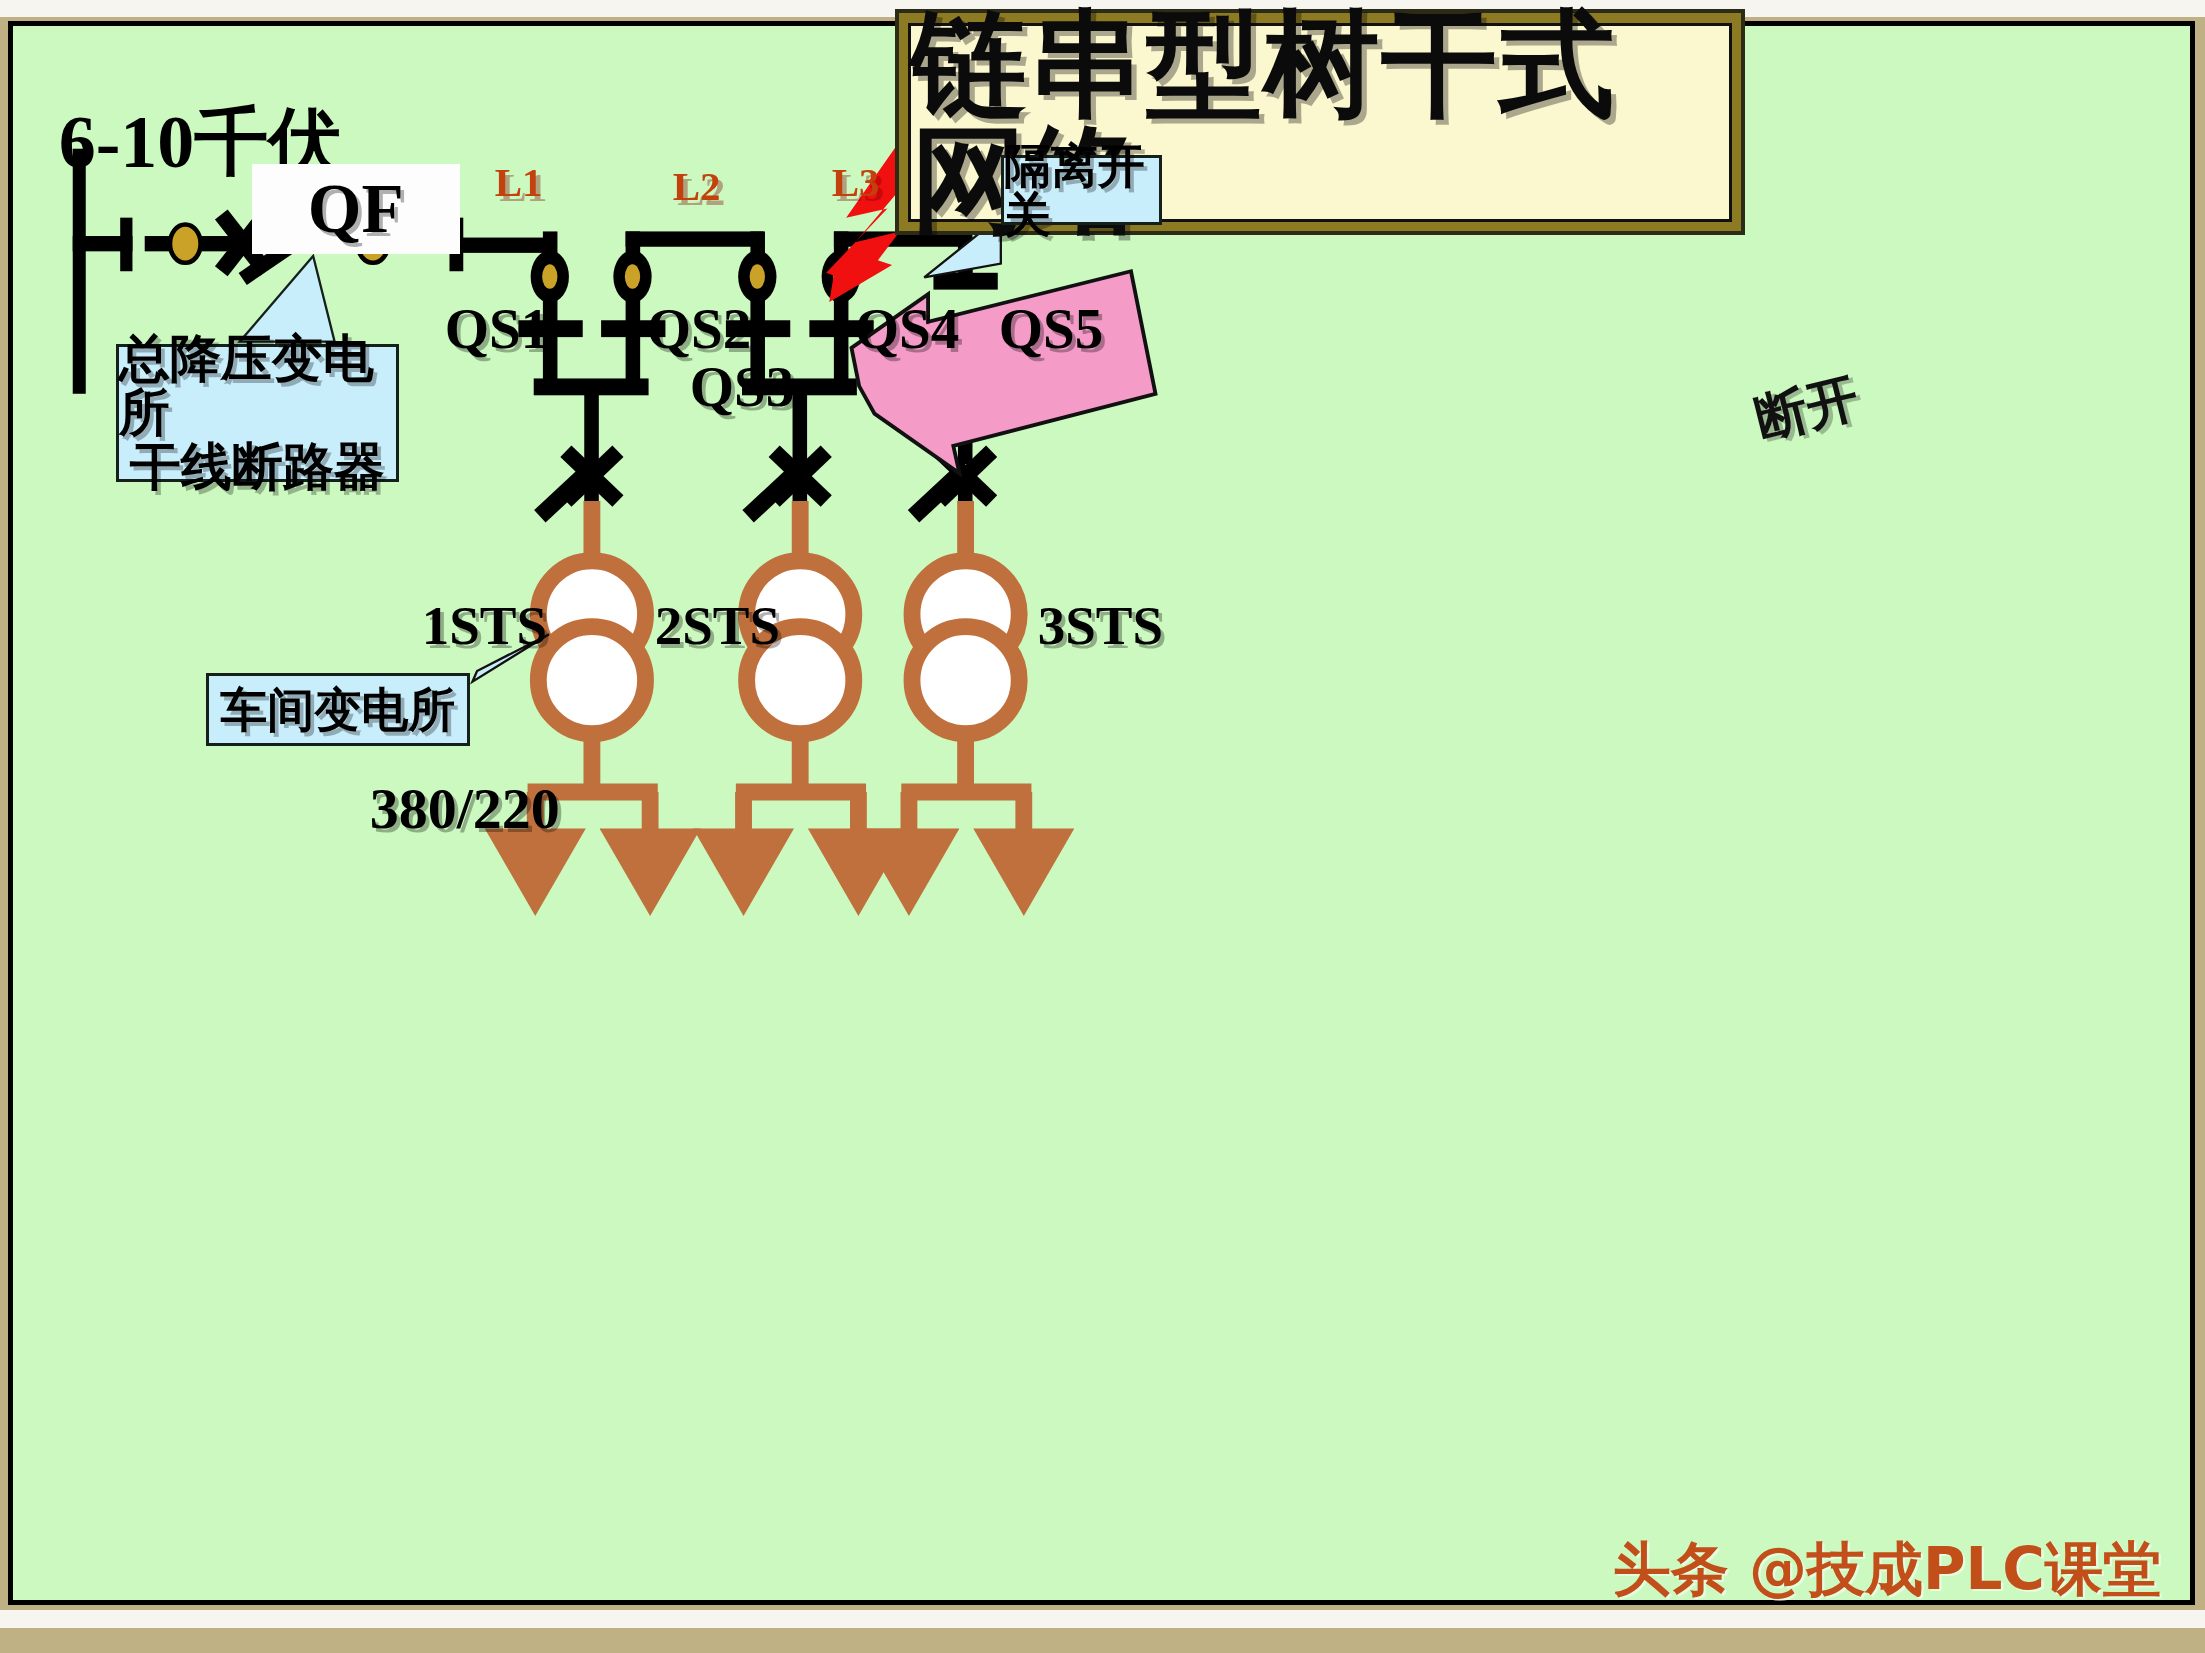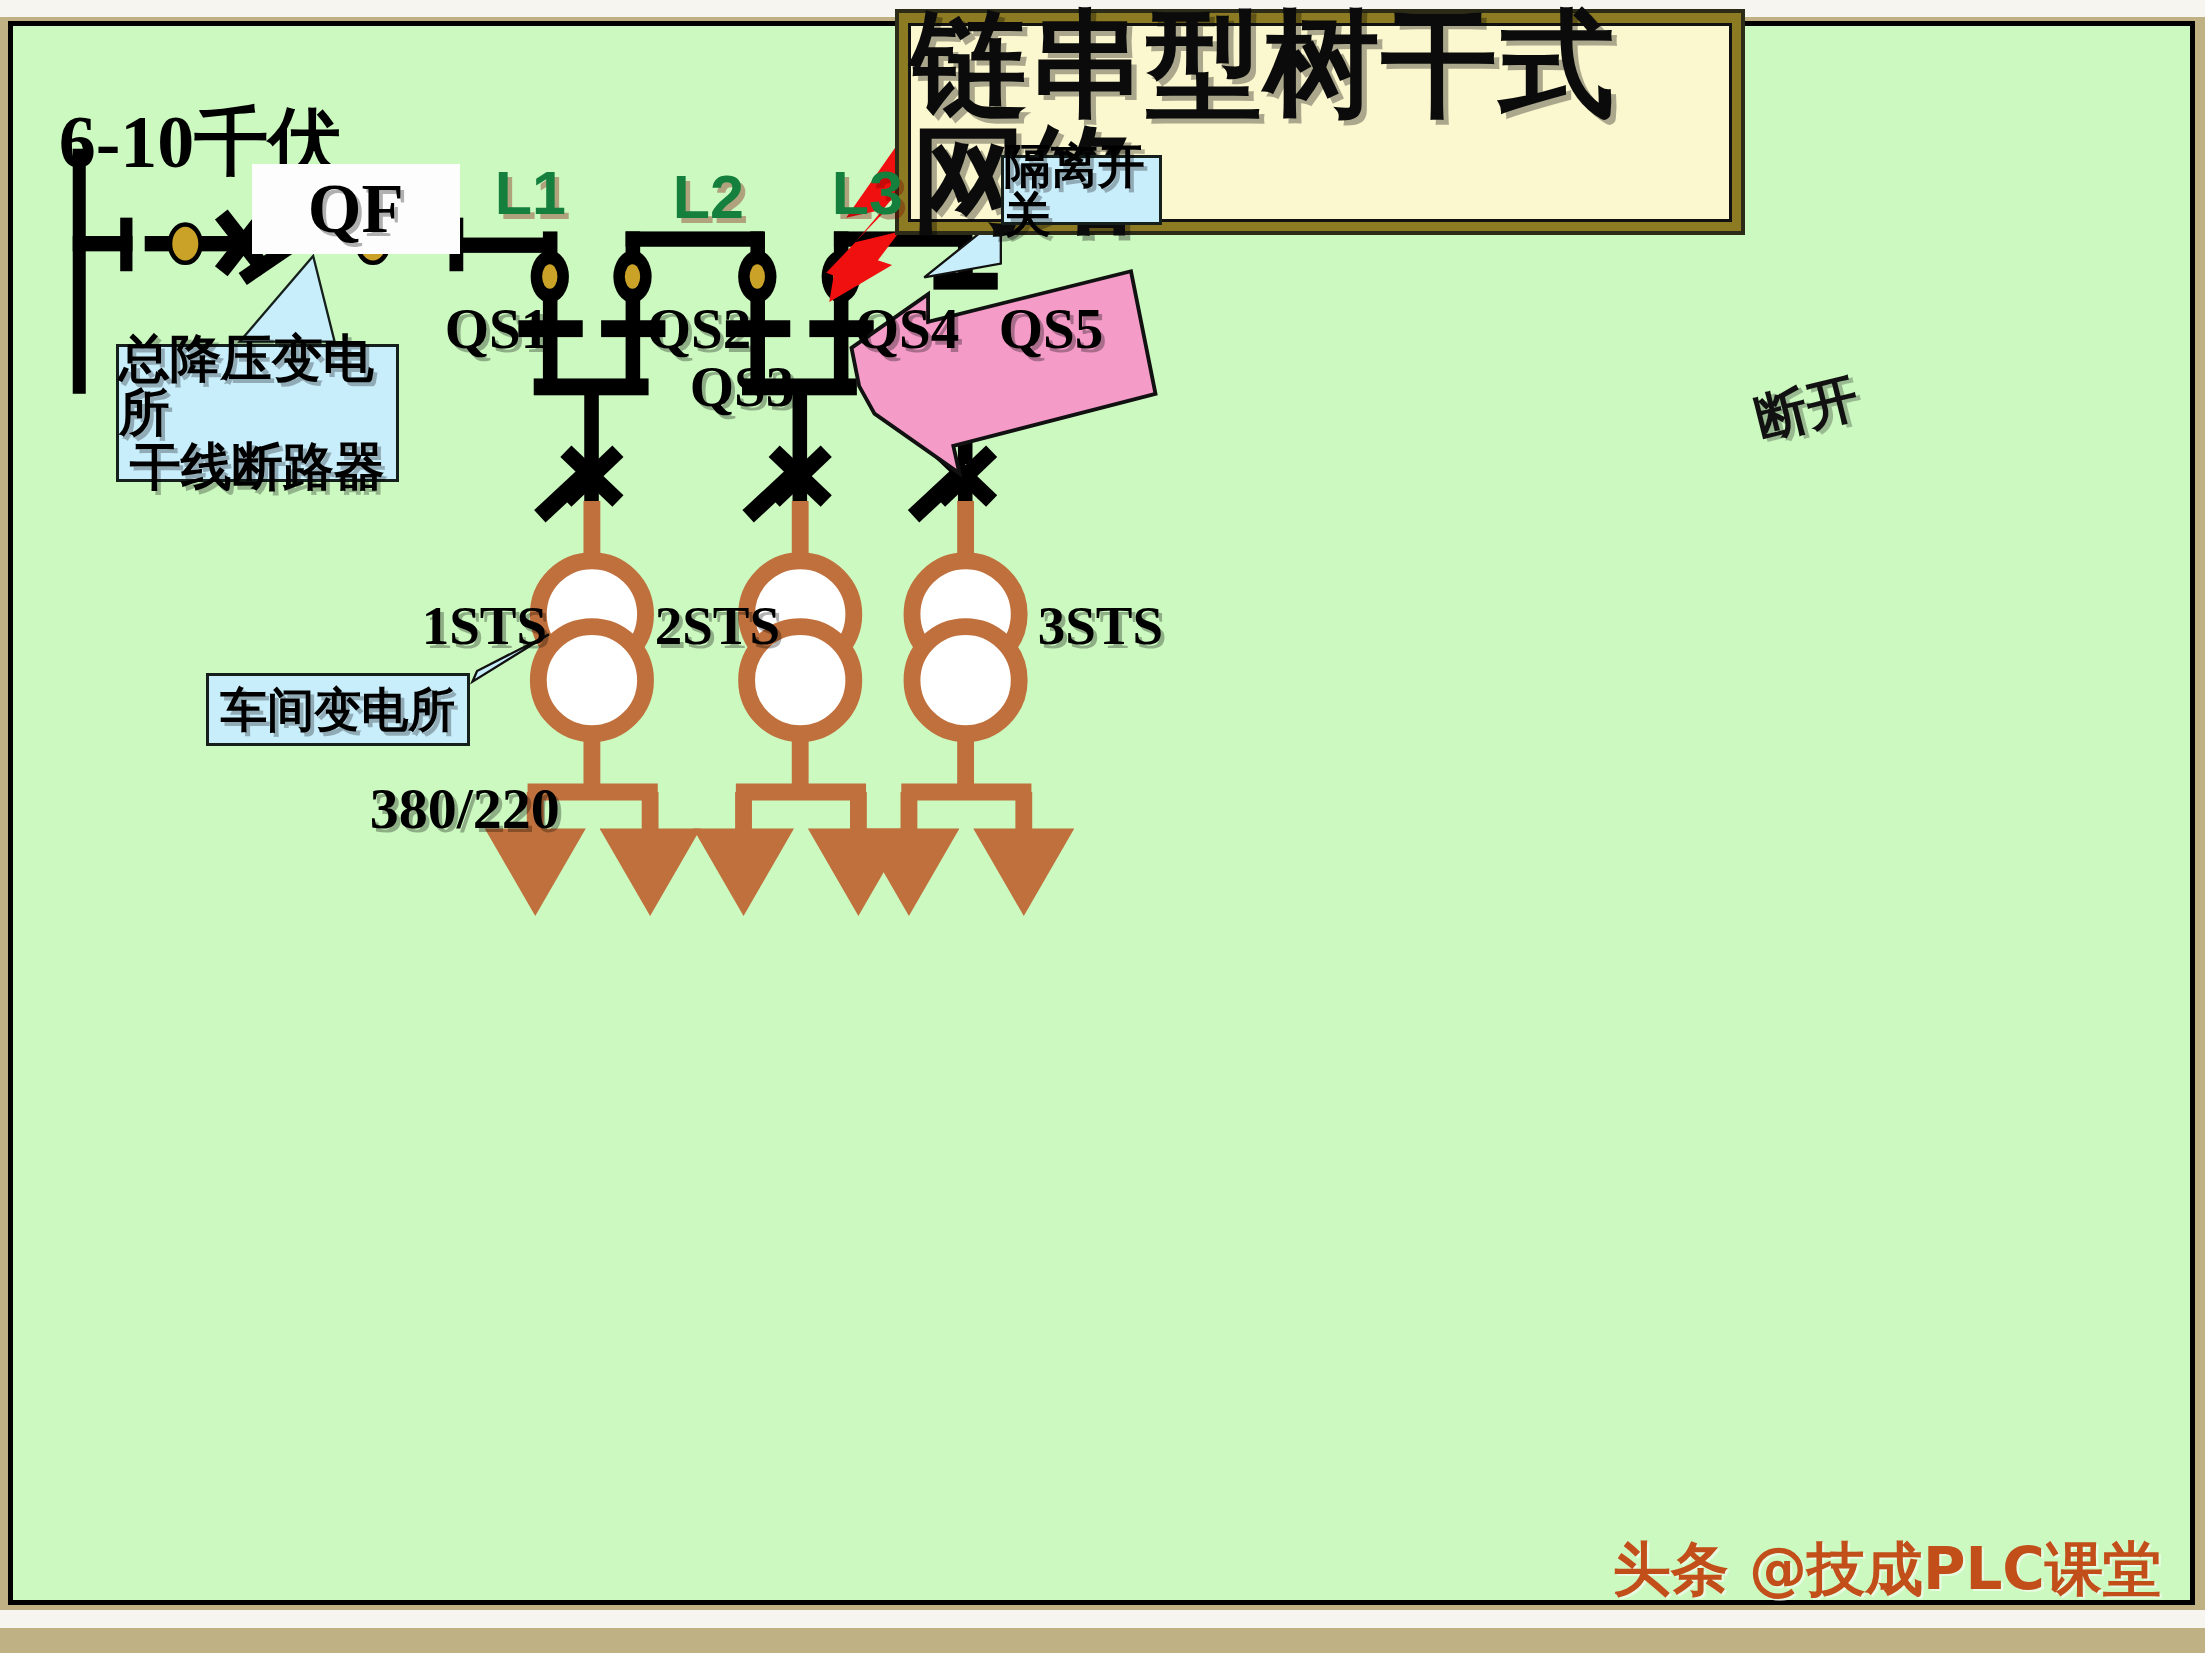--- a/index.html
+++ b/index.html
@@ -52,22 +52,22 @@
   #callout-qf{left:103px;top:318px;width:283px;height:138px;font-size:51px;}
   #callout-sts{left:193px;top:647px;width:264px;height:73px;font-size:47px;}
   #callout-qs{left:988px;top:129px;width:161px;height:70px;font-size:47px;}
 
   .pinktxt{
     position:absolute;left:1742px;top:348px;font-size:52px;font-weight:bold;
     font-family:"DejaVu Sans", sans-serif;color:#111;
     transform:rotate(-14deg);text-shadow:3.8px 3.8px 0 rgba(0,0,0,.25);
   }
 
-  .lbl-red{font-size:61px;color:#15803d;font-weight:bold;
-    font-family:Liberation Sans, sans-serif;text-shadow:4.6px 4.6px 0 rgba(120,0,0,.35);}
+  .lbl-red{font-size:41px;color:#c2410c;font-weight:bold;
+    font-family:Liberation Serif, serif;text-shadow:4.6px 4.6px 0 rgba(120,0,0,.35);}
   .lbl-qs{font-size:57px;font-weight:bold;font-family:"Liberation Serif",serif;
     text-shadow:3.8px 3.8px 0 rgba(0,0,0,.3);}
   .lbl-sts{font-size:55px;font-weight:bold;font-family:"Liberation Serif",serif;
     text-shadow:3.8px 3.8px 0 rgba(0,0,0,.3);}
   .lbl-volt{font-size:58px;font-weight:bold;font-family:"Liberation Serif",serif;
     text-shadow:3.8px 3.8px 0 rgba(0,0,0,.3);}
 
   .watermark{
     position:absolute;left:1600px;top:1505px;font-size:58px;font-weight:bold;
     font-family:"DejaVu Sans", sans-serif;color:#c2410c;opacity:.92;

